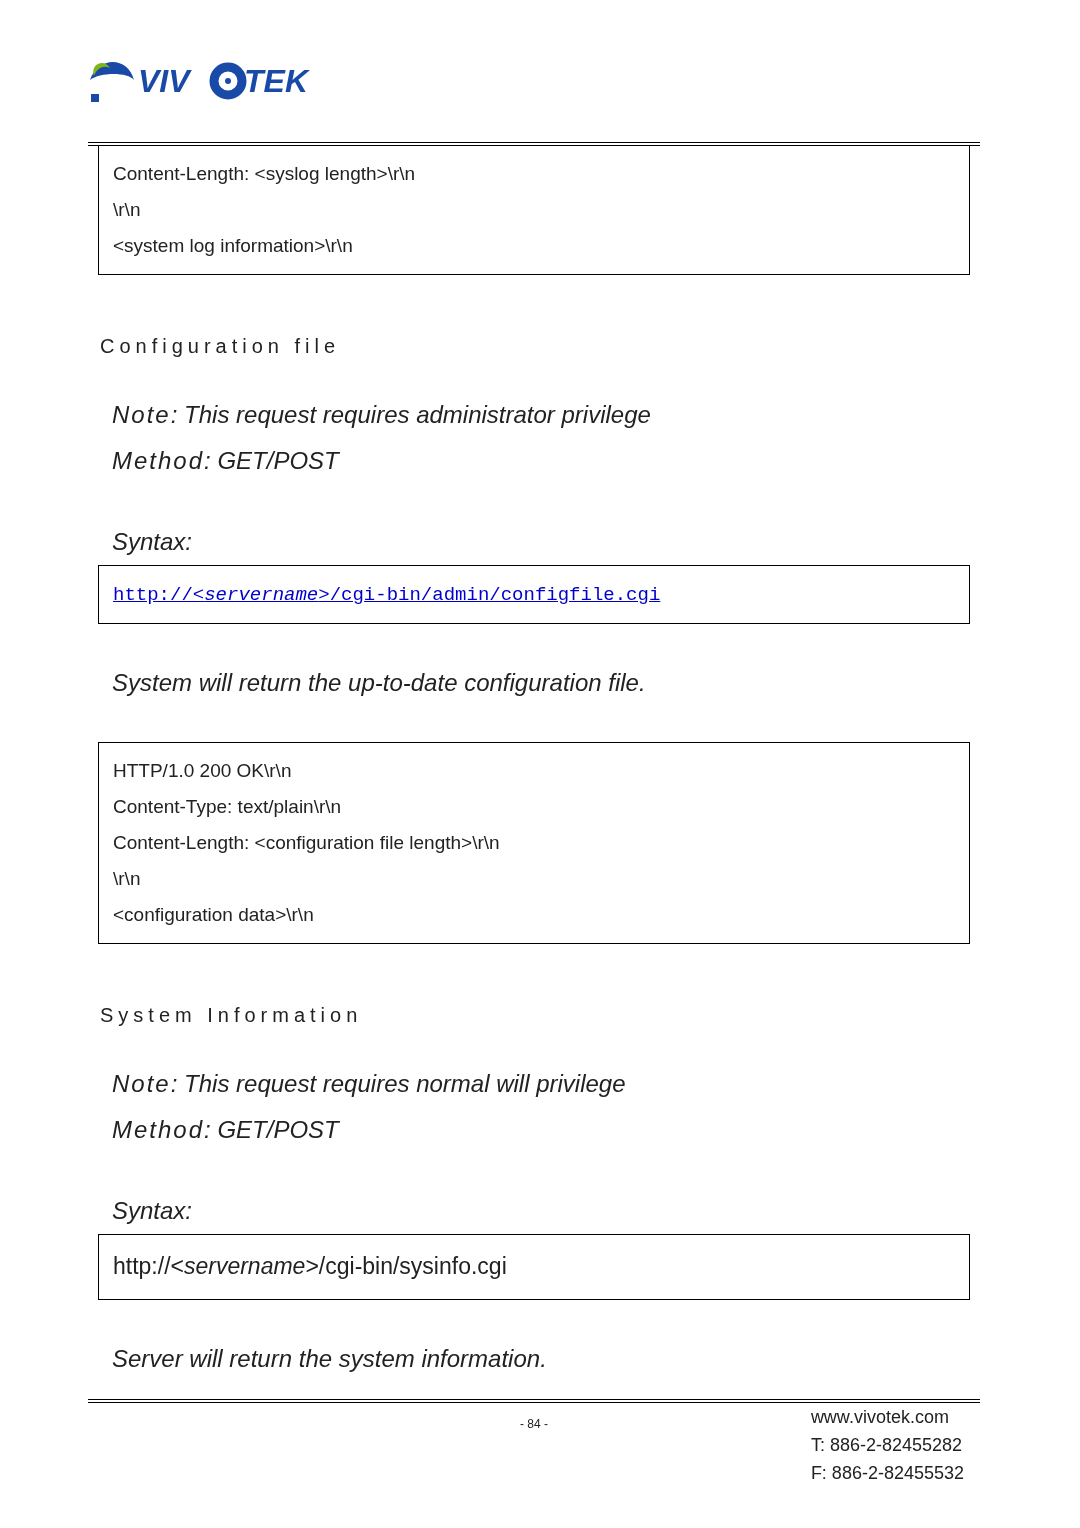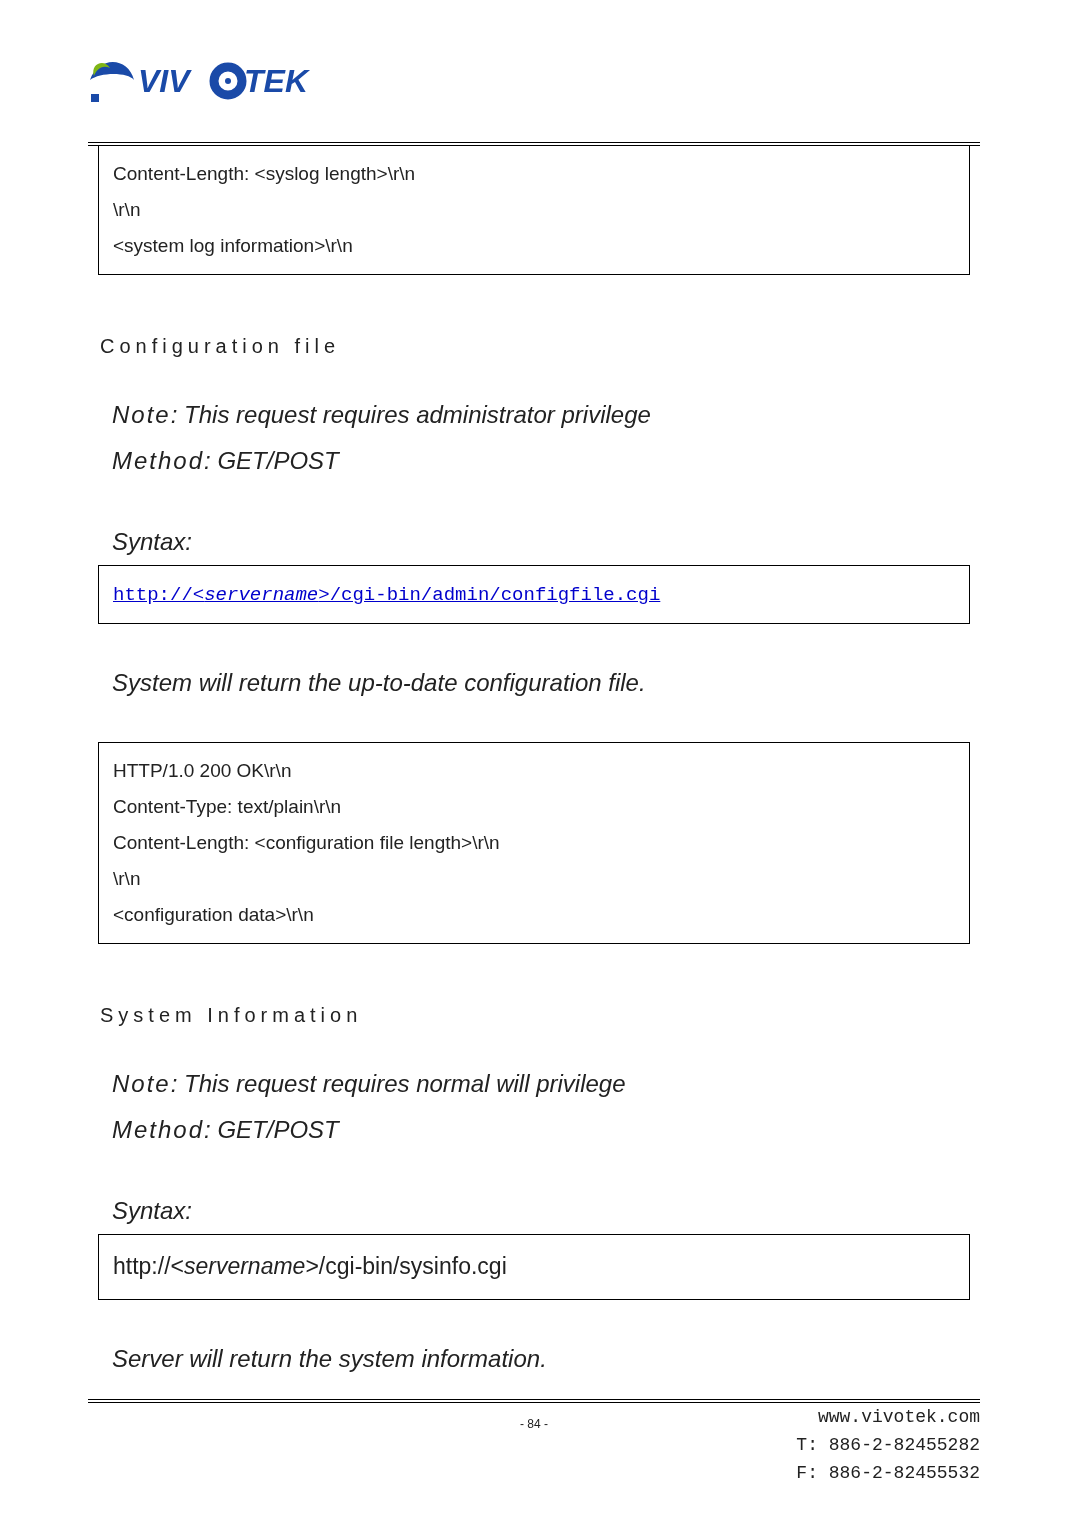--- a/index.html
+++ b/index.html
@@ -23,21 +23,21 @@
   .spaced-strong { letter-spacing: 2px; }
   .gap-med { height: 36px; }
 
   .link { color: #0000cc; text-decoration: underline; font-family: "Courier New", monospace; font-size: 19px; }
   .ital { font-style: italic; }
 
   .syntax2 { font-size: 23px; }
 
   .page-num { text-align: center; font-size: 12px; margin-top: 14px; }
 
-  .footer-contact { position: absolute; right: 100px; bottom: 40px; text-align: right; font-size: 18px; line-height: 1.55; font-family: Liberation Mono, monospace; }
+  .footer-contact { position: absolute; right: 116px; bottom: 40px; text-align: left; font-size: 18px; line-height: 1.55; }
 </style>
 </head>
 <body>
 
 <div class="page">
 
   <div class="logo-wrap">
     <svg class="logo" viewBox="0 0 240 58">
 
       <path d="M2 30 C 10 6, 40 6, 46 30 C 40 22, 12 22, 2 30 Z" fill="#1a4aa8"></path>

